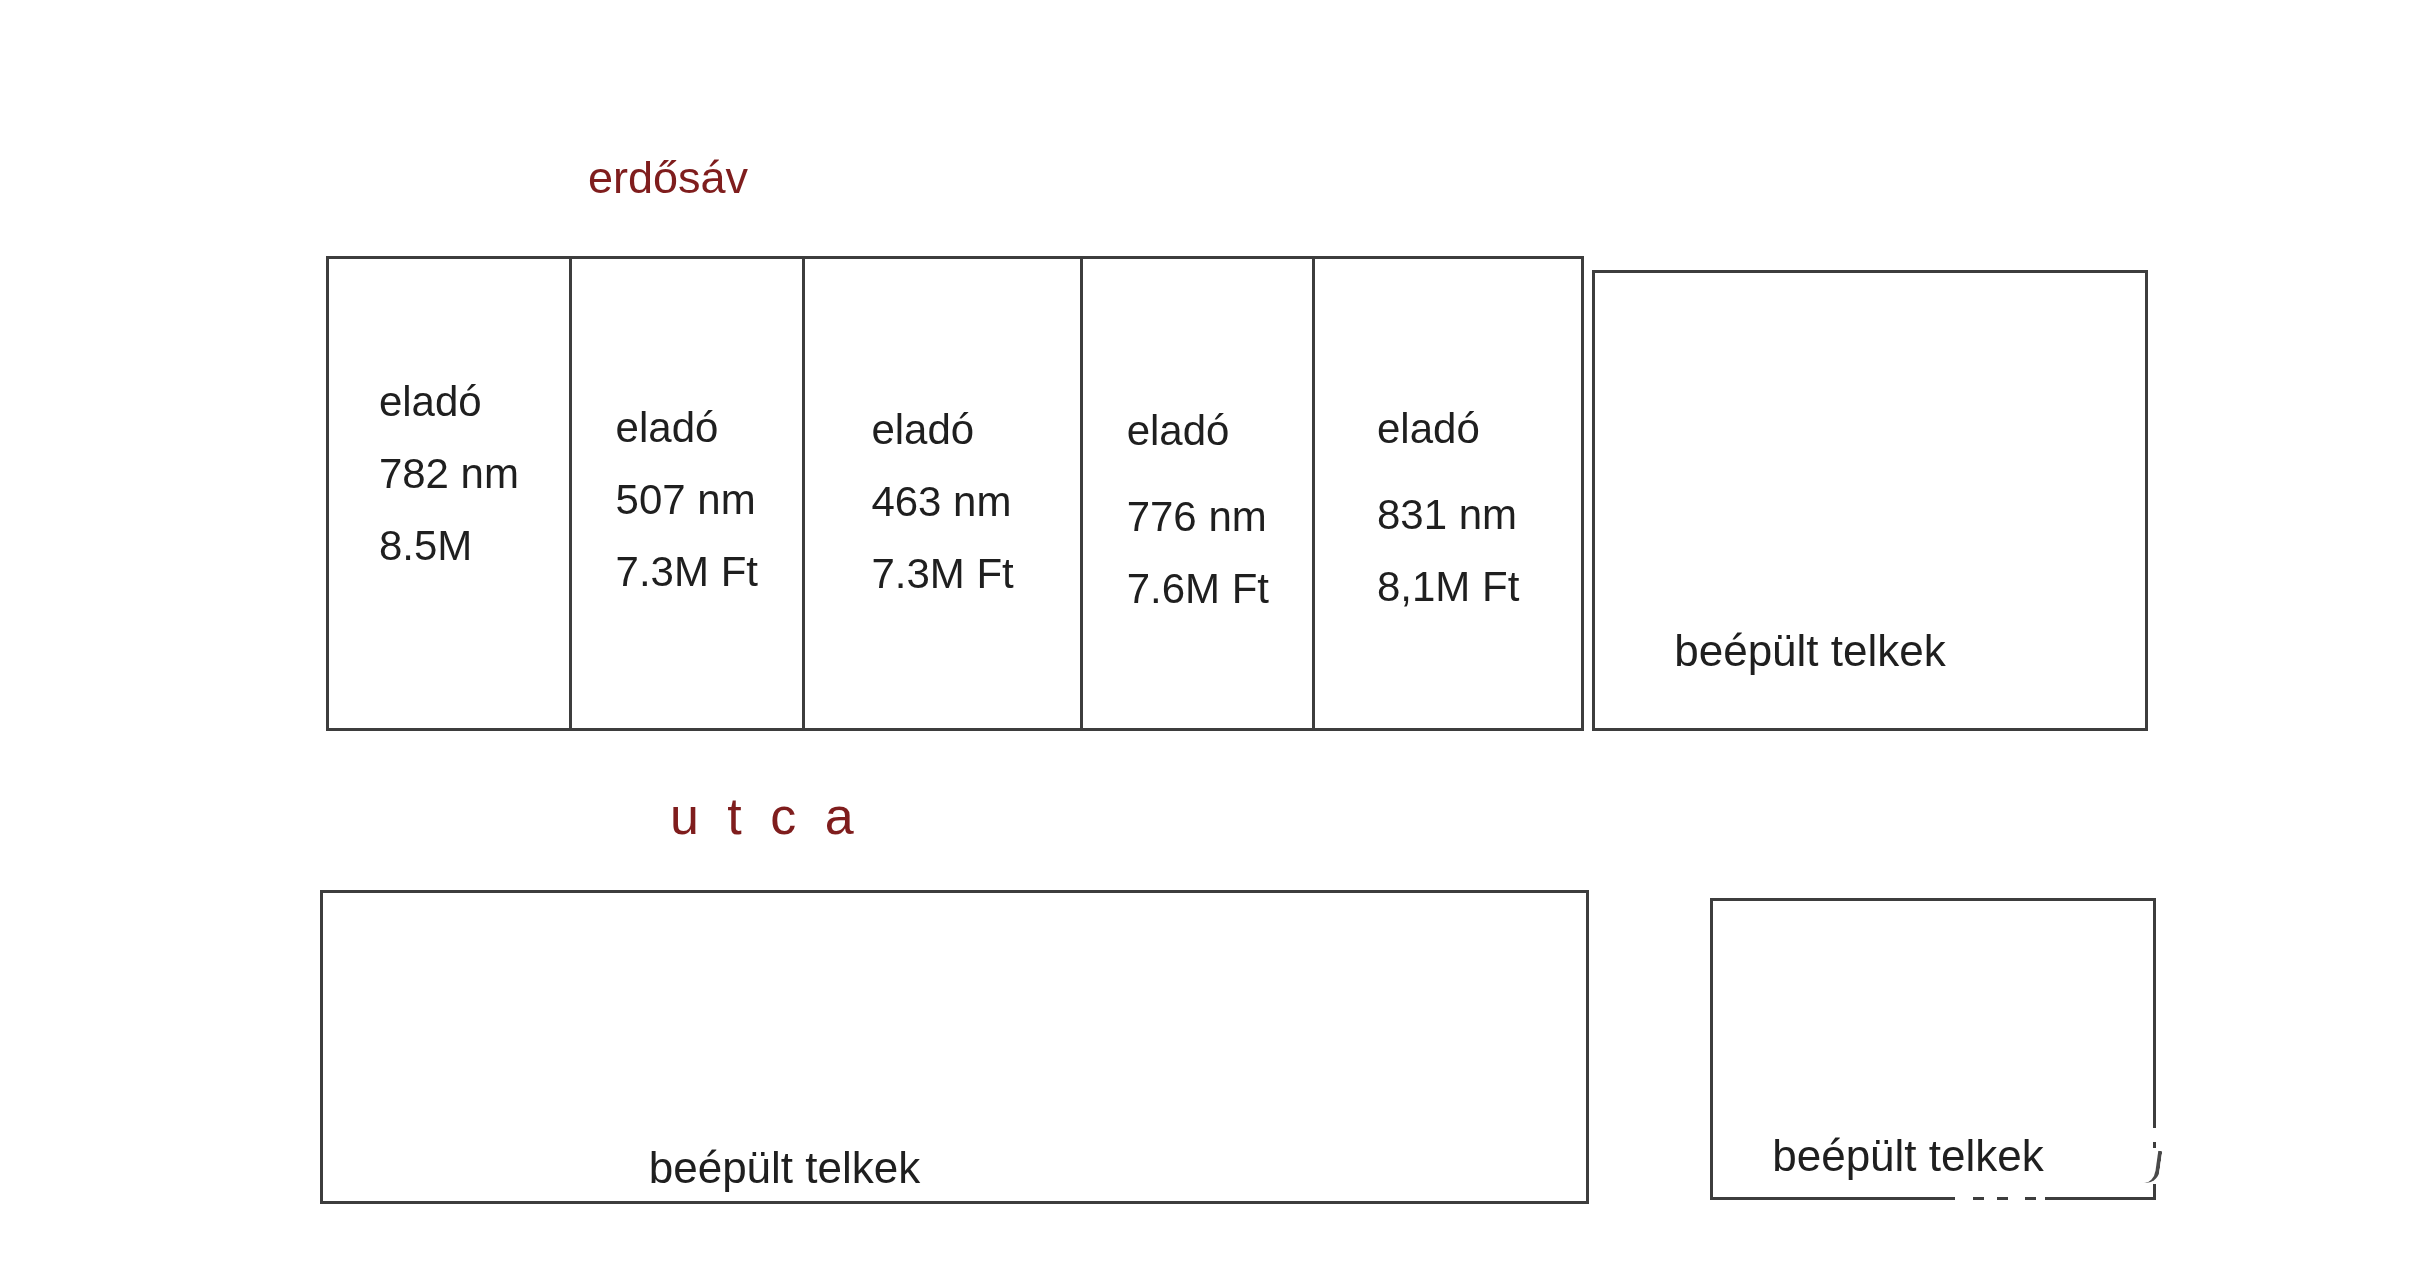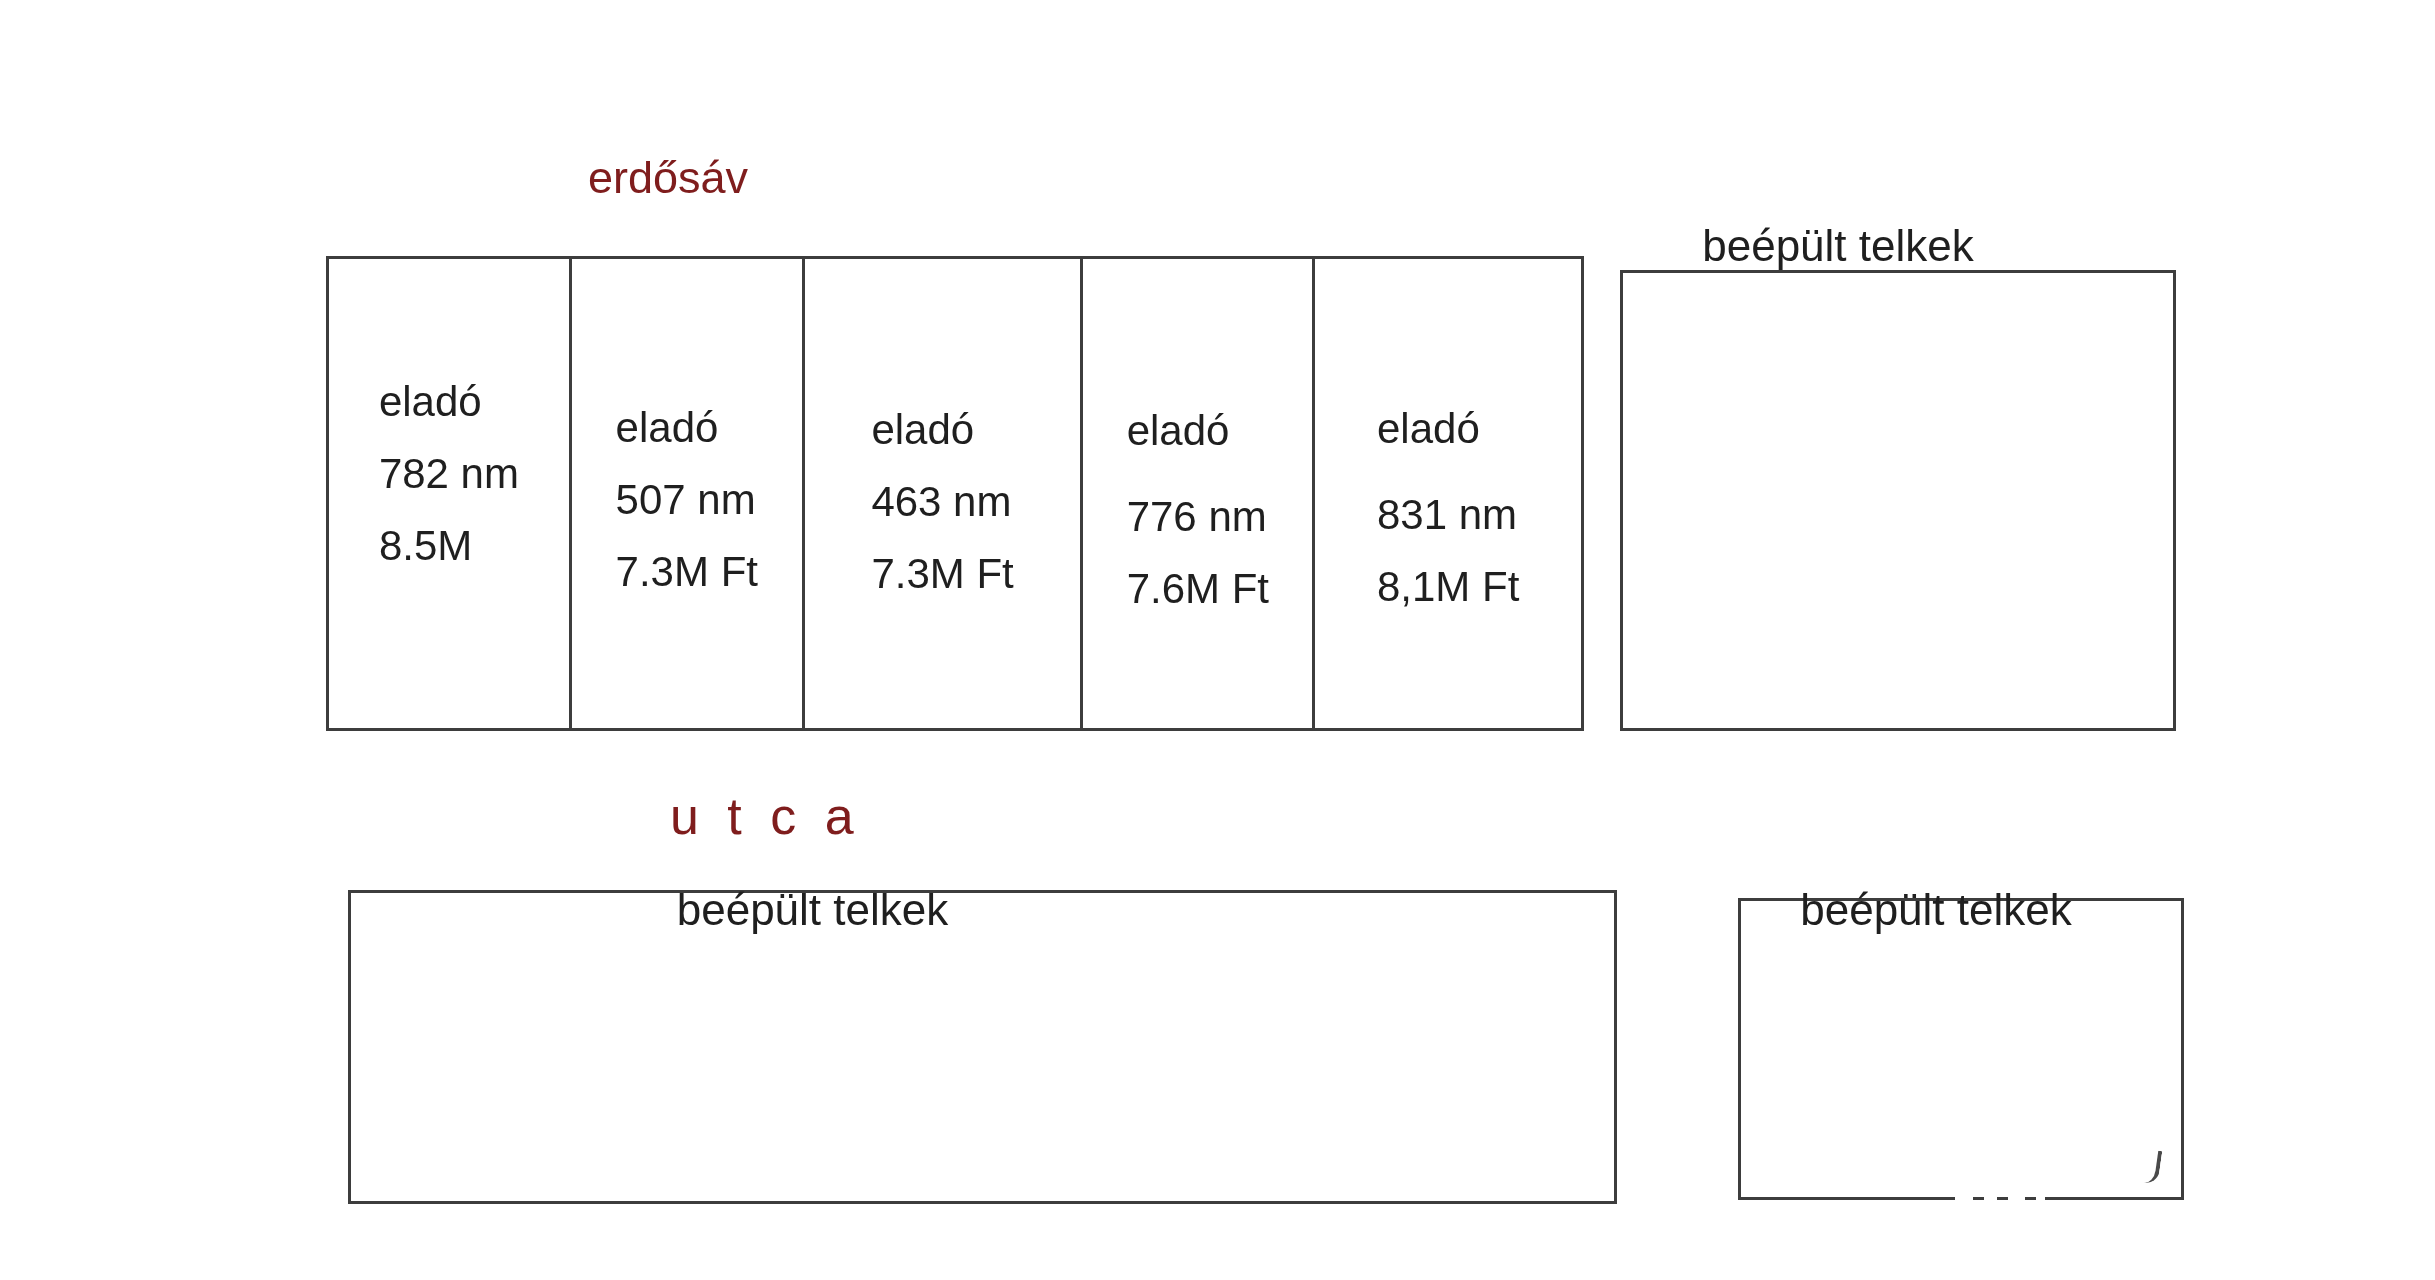--- a/index.html
+++ b/index.html
@@ -80,23 +80,22 @@
   .plot-4 .plot-text { transform: translateY(16px); }
   .plot-5 .plot-text { transform: translateY(14px); }
   .plot--g .plot-line-1 { margin-bottom: 14px; }
   .plot-line { display: block; }
   
   .built-box {
     position: absolute;
     border: 3px solid #3d3d3d;
     box-sizing: border-box;
     display: flex;
-    align-items: flex-start;
+    align-items: flex-end;
     justify-content: center;
-    margin-left: 28px;
   }
   .built-box .built-label {
     font-size: 44px;
     white-space: nowrap;
   }
   .built-top-right {
     left: 1592px;
     top: 270px;
     width: 556px;
     height: 461px;

